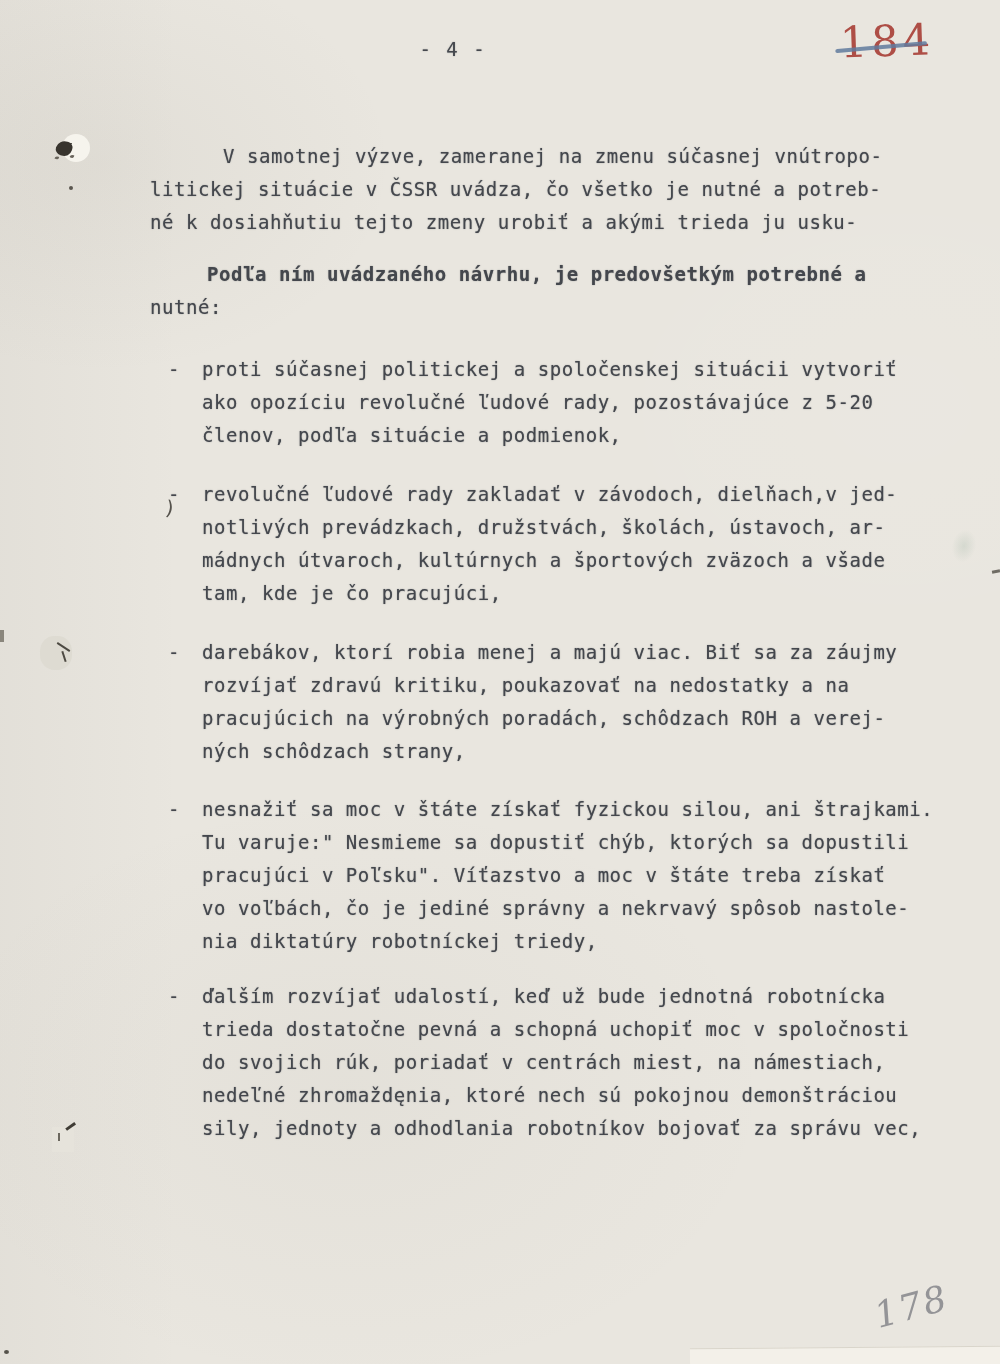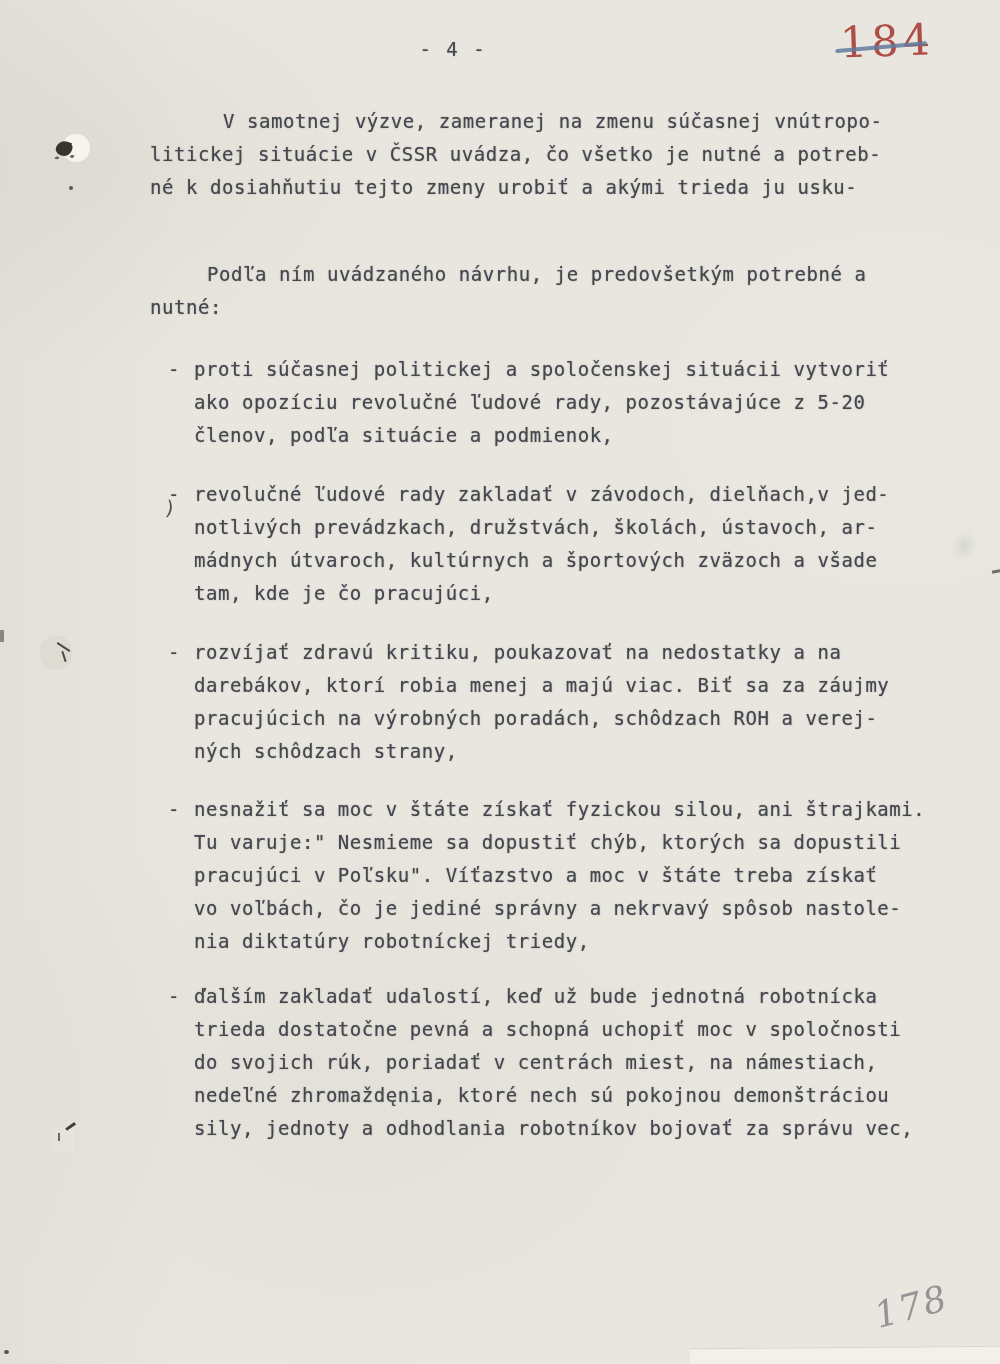--- a/index.html
+++ b/index.html
@@ -13,28 +13,28 @@
       linear-gradient(90deg, rgba(110,105,94,0.05), rgba(0,0,0,0) 180px),
       #e9e6df;
     font-family:"DejaVu Sans Mono", monospace;
   }
   .line {
     height:33px; line-height:33px; font-size:19px; letter-spacing:0.55px;
     color:#44474d; white-space:pre;
     text-shadow:0 0 1.2px rgba(62,66,72,0.6);
   }
   .block { position:absolute; left:150px; }
-  .indent    { text-indent:57px; }
-  .indent-lg { text-indent:73px; }
+  .indent    { text-indent:57px;font-weight:bold; }
+  .indent-lg { text-indent:73px;margin-top:35px; }
   .bullet { left:168px; }
   .bullet .marker {
     position:absolute; left:0; top:0; height:33px; line-height:33px;
     font-size:19px; color:#44474d; text-shadow:0 0 1.2px rgba(62,66,72,0.6);
   }
-  .bullet .lines { margin-left:26px; }
+  .bullet .lines { margin-left:34px; }
   .page-number {
     position:absolute; top:33px; left:405px; width:96px; text-align:center;
     height:33px; line-height:33px; font-size:19px; letter-spacing:2px;
     color:#45484e; text-shadow:0 0 1.2px rgba(62,66,72,0.6);
   }
   
   .stamp-top {
     position:absolute; top:16px; left:840px; width:90px; height:54px;
     transform:rotate(-2deg);
   }
@@ -114,42 +114,42 @@
       <div class="line">revolučné ľudové rady zakladať v závodoch, dielňach,v jed-</div>
       <div class="line">notlivých prevádzkach, družstvách, školách, ústavoch, ar-</div>
       <div class="line">mádnych útvaroch, kultúrnych a športových zväzoch a všade</div>
       <div class="line">tam, kde je čo pracujúci,</div>
     </div>
   </div>
 
   <div class="block bullet" style="top:636px">
     <span class="marker">-</span>
     <div class="lines">
+      <div class="line">darebákov, ktorí robia menej a majú viac. Biť sa za záujmy</div>
       <div class="line">rozvíjať zdravú kritiku, poukazovať na nedostatky a na</div>
-      <div class="line">darebákov, ktorí robia menej a majú viac. Biť sa za záujmy</div>
       <div class="line">pracujúcich na výrobných poradách, schôdzach ROH a verej-</div>
       <div class="line">ných schôdzach strany,</div>
     </div>
   </div>
 
   <div class="block bullet" style="top:793px">
     <span class="marker">-</span>
     <div class="lines">
       <div class="line">nesnažiť sa moc v štáte získať fyzickou silou, ani štrajkami.</div>
       <div class="line">Tu varuje:" Nesmieme sa dopustiť chýb, ktorých sa dopustili</div>
       <div class="line">pracujúci v Poľsku". Víťazstvo a moc v štáte treba získať</div>
       <div class="line">vo voľbách, čo je jediné správny a nekrvavý spôsob nastole-</div>
       <div class="line">nia diktatúry robotníckej triedy,</div>
     </div>
   </div>
 
   <div class="block bullet" style="top:980px">
     <span class="marker">-</span>
     <div class="lines">
-      <div class="line">ďalším zakladať udalostí, keď už bude jednotná robotnícka</div>
+      <div class="line">ďalším rozvíjať udalostí, keď už bude jednotná robotnícka</div>
       <div class="line">trieda dostatočne pevná a schopná uchopiť moc v spoločnosti</div>
       <div class="line">do svojich rúk, poriadať v centrách miest, na námestiach,</div>
       <div class="line">nedeľné zhromaždęnia, ktoré nech sú pokojnou demonštráciou</div>
       <div class="line">sily, jednoty a odhodlania robotníkov bojovať za správu vec,</div>
     </div>
   </div>
 
   <div class="stamp-bottom">178</div>
 
   <div class="artifact blot-halo"></div>

